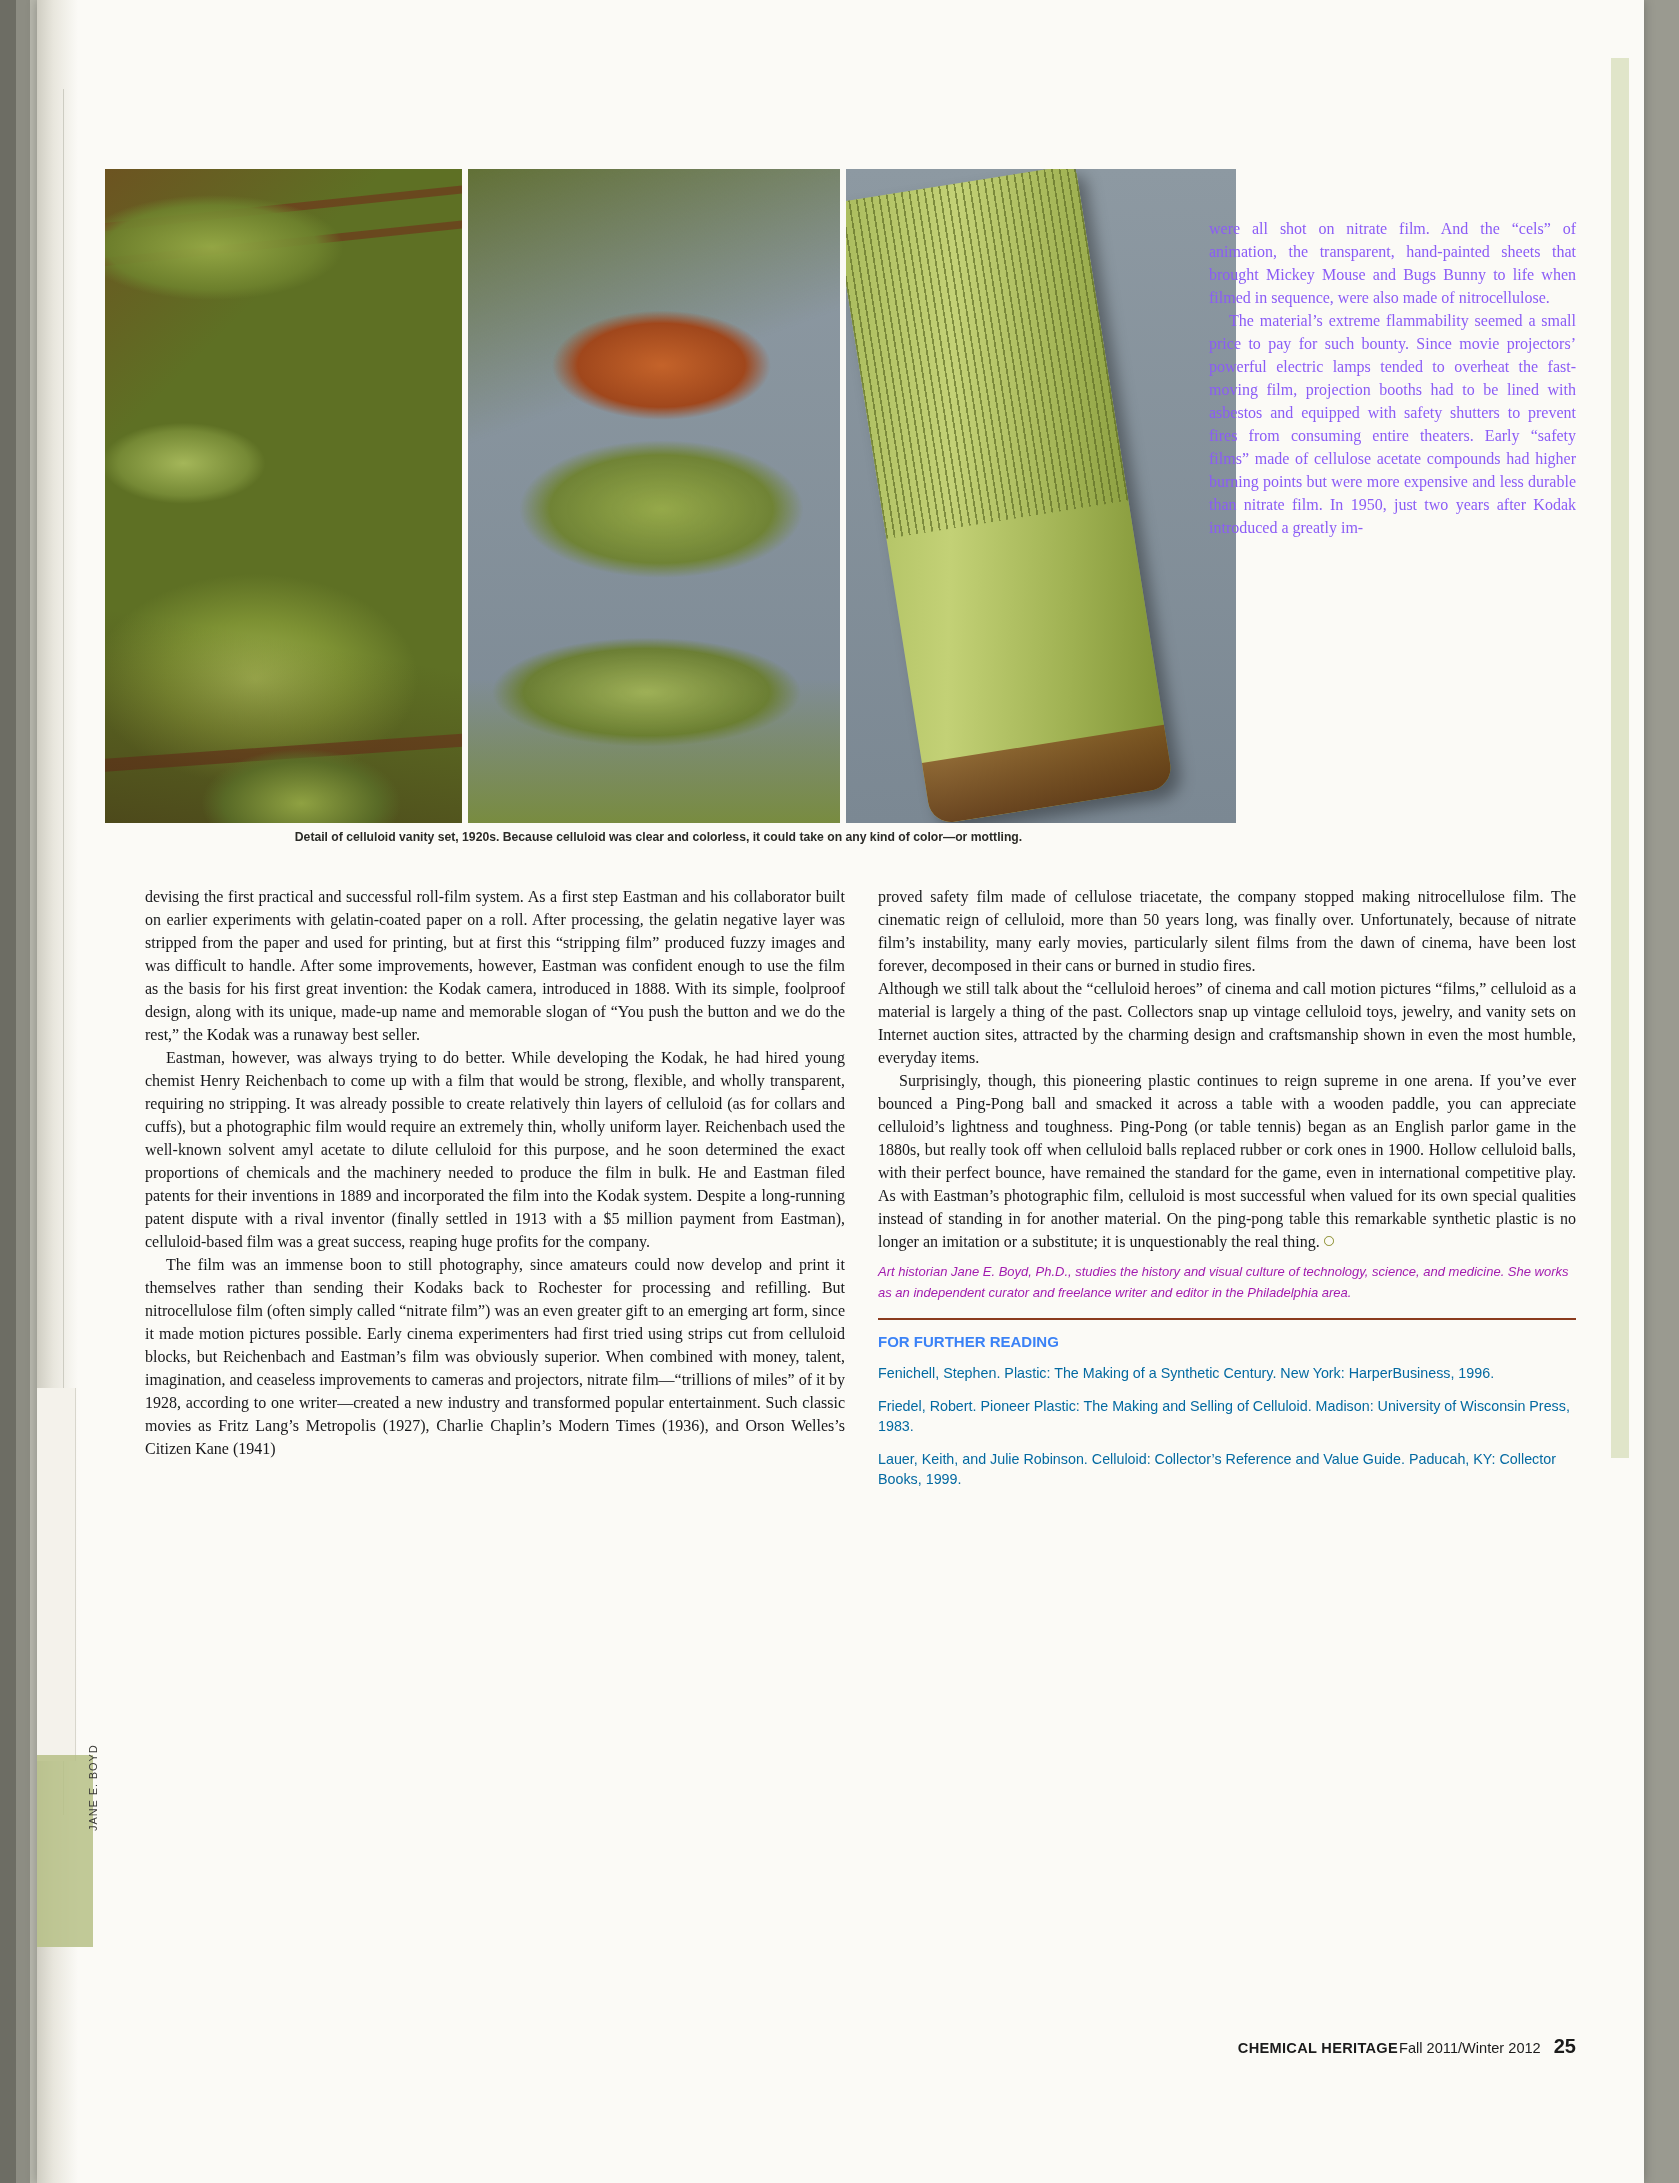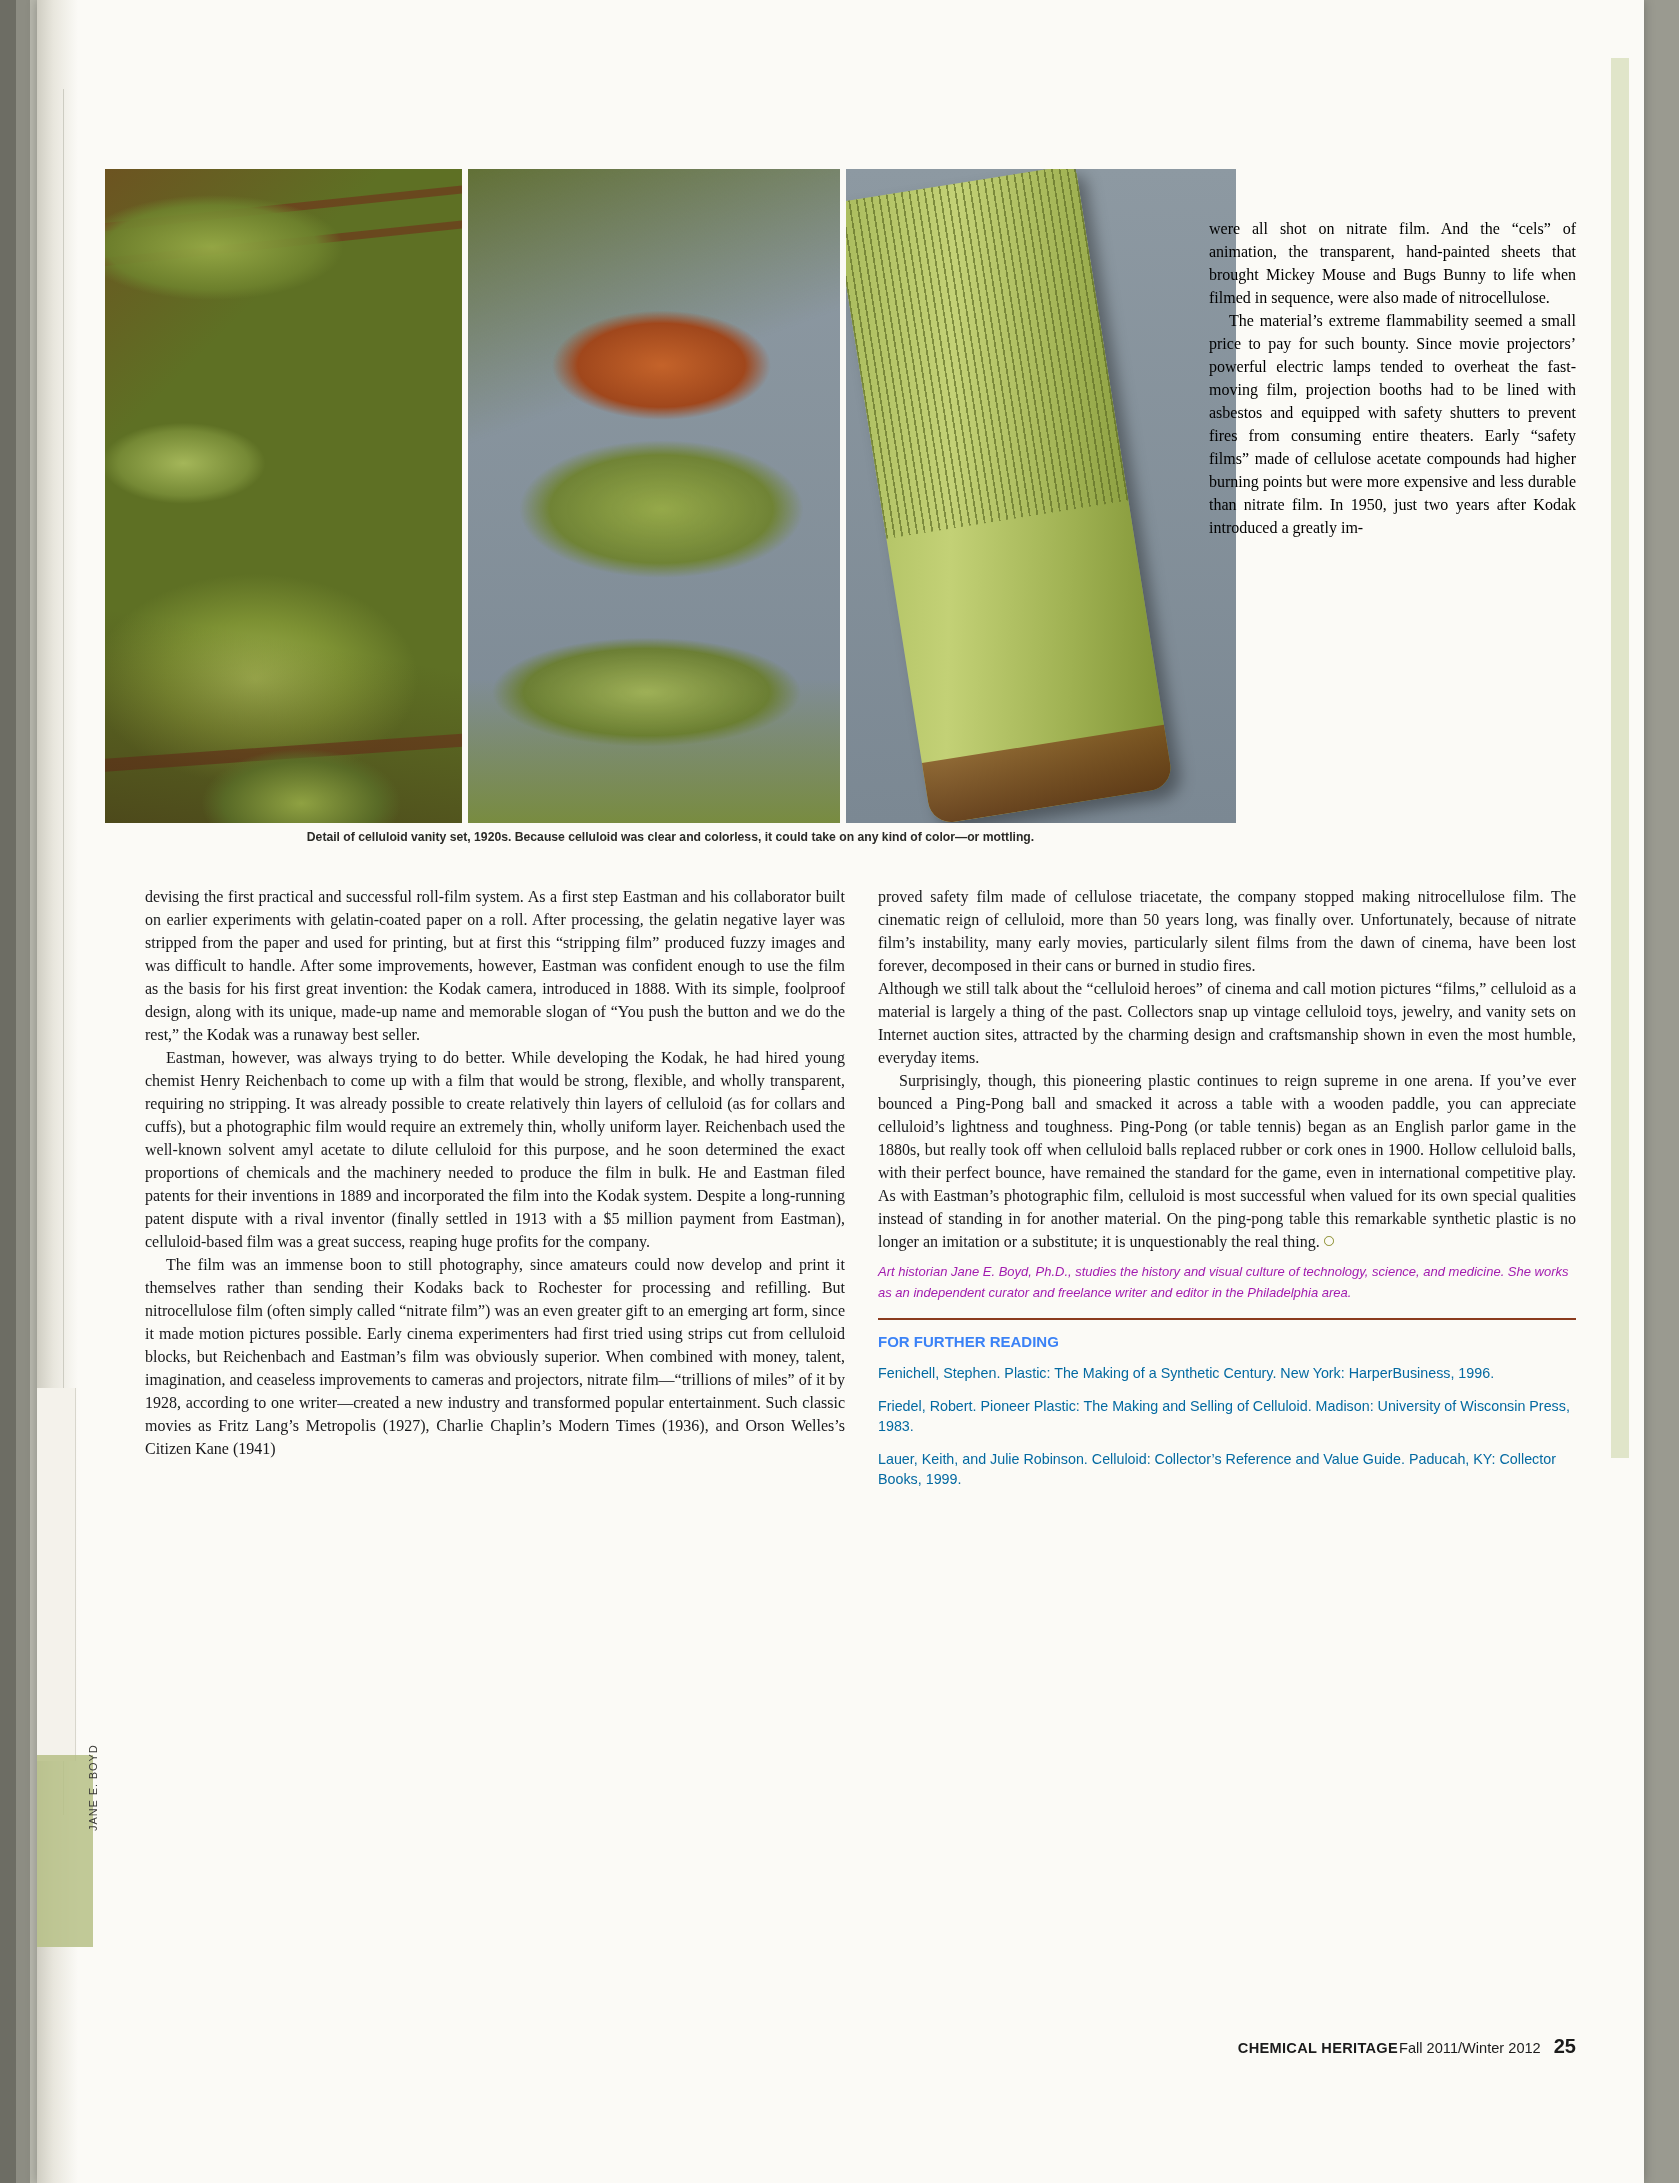--- a/index.html
+++ b/index.html
@@ -147,40 +147,40 @@
     background: repeating-linear-gradient(90deg, rgba(90,105,35,.65) 0 1.7px, rgba(0,0,0,0) 1.7px 7.6px);
   }
   .p3 .comb-spine {
     position:absolute; left:0; bottom:0; width:100%; height:10%;
     background: linear-gradient(180deg, rgba(120,60,25,.7), rgba(90,45,18,.85));
     border-radius: 0 0 23px 23px;
   }
 
   .caption {
     position: absolute;
-    left: 68px;
+    left: 56px;
     top: 830px;
     width: 1131px;
     font-family: "Liberation Sans", sans-serif;
     font-size: 12.2px;
     font-weight: 700;
     color: #2a2a26;
     text-align: center;
   }
 
   
   .col-right-top {
     position: absolute;
     left: 1172px;
     top: 217px;
     width: 367px;
     font-size: 16px;
     line-height: 23px;
     text-align: justify;
-    color: #000000;
+    color: #8b5cf6;
   }
   .col-right-top p { margin: 0; }
   .col-right-top p + p { text-indent: 20px; }
 
   
   .col-left {
     position: absolute;
     left: 108px;
     top: 885px;
     width: 700px;

